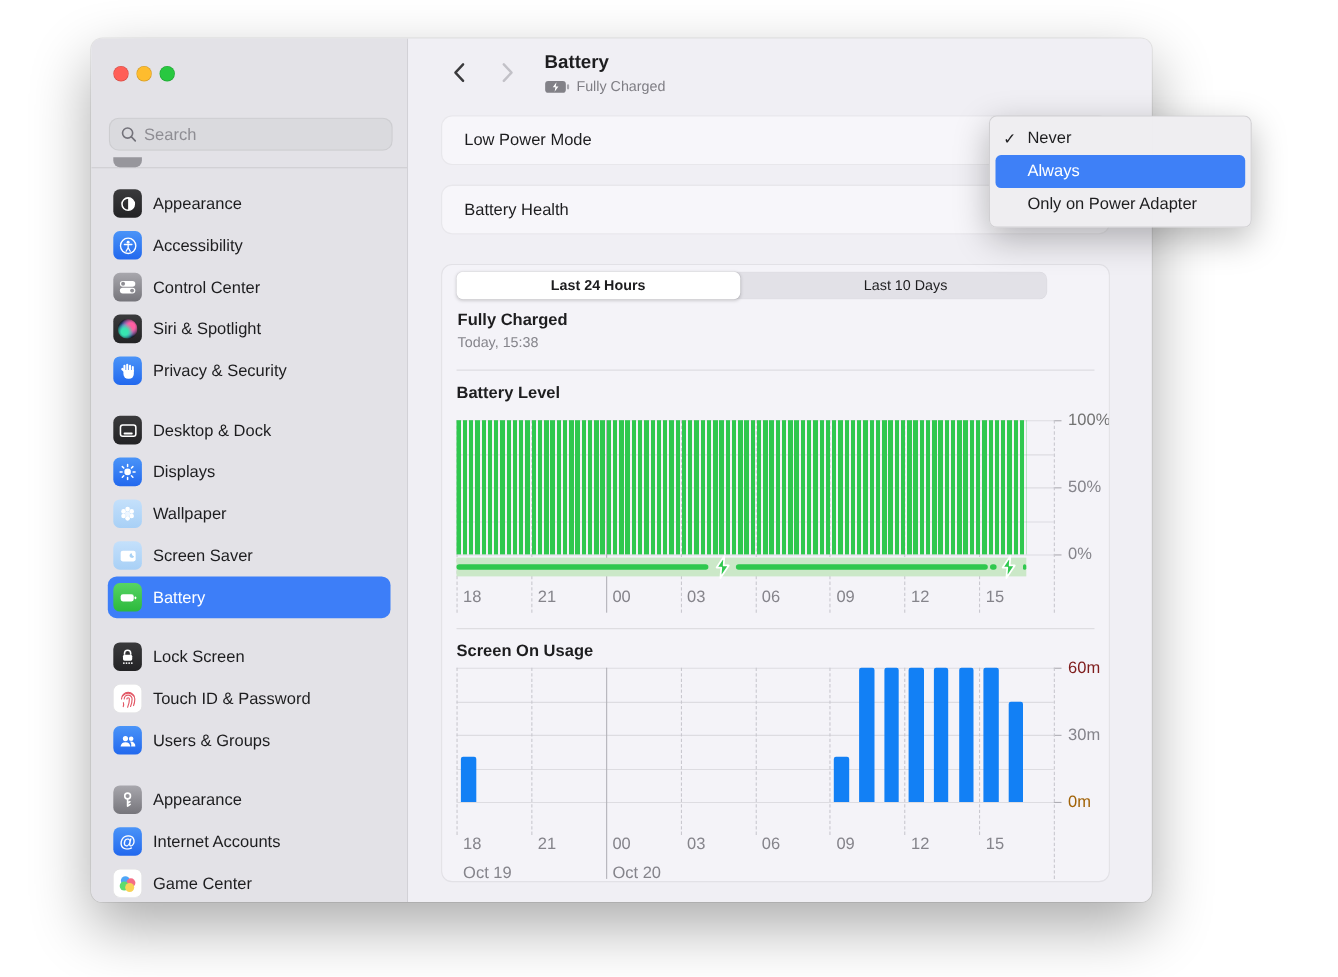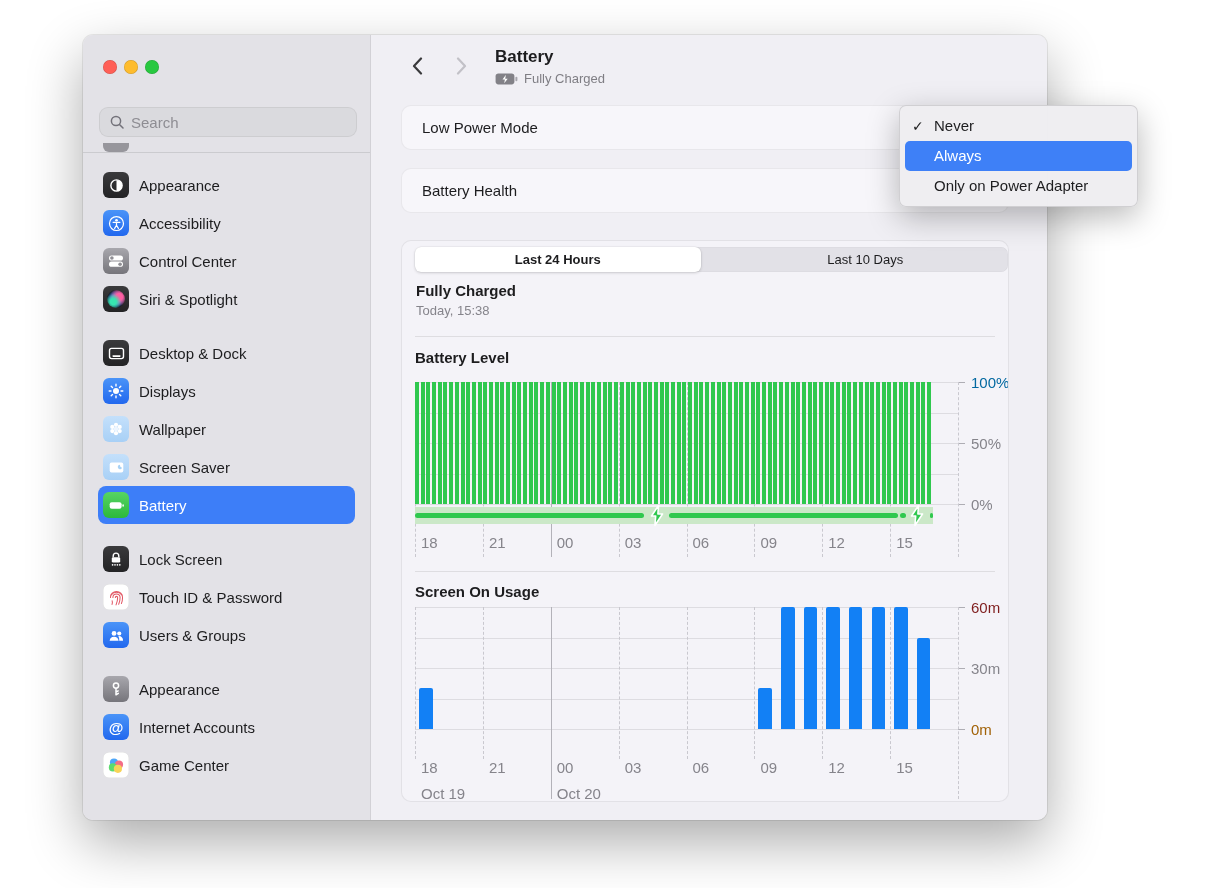--- a/index.html
+++ b/index.html
@@ -51,21 +51,21 @@
   .page-status { position:absolute; left:124px; top:36px; display:flex; align-items:center; gap:6px; font-size:13px; color:#7f7e84; }
 
   
   .row-card { position:absolute; left:30px; width:608px; height:45px; background:#f7f6fa; border:1px solid rgba(0,0,0,0.06);
               border-radius:10px; display:flex; align-items:center; padding:0 20px; }
   .row-label { font-size:15px; }
 
   
   .usage-card { position:absolute; left:30px; top:205px; width:608px; height:562px; background:#f4f3f8;
                 border:1px solid rgba(0,0,0,0.07); border-radius:10px; overflow:hidden; }
-  .segmented { position:absolute; left:13px; top:6px; width:593px; height:25px; background:#e2e1e7; border-radius:7px; display:flex;
+  .segmented { position:absolute; left:13px; top:6px; width:537px; height:25px; background:#e2e1e7; border-radius:7px; display:flex;
                box-shadow:inset 0 0 0 0.5px rgba(0,0,0,0.04);gap:22px; }
   .seg { flex:1; display:flex; align-items:center; justify-content:center; font-size:13px; font-weight:500; color:#1d1d1f; border-radius:6px; }
   .seg.sel { background:#fff; font-weight:600; box-shadow:0 1px 3px rgba(0,0,0,0.16), 0 0 0 0.5px rgba(0,0,0,0.05); }
   .status-title { position:absolute; left:14px; top:41px; font-size:15px; font-weight:600; }
   .status-time { position:absolute; left:14px; top:62px; font-size:13px; color:#85848b; }
   .card-hr { position:absolute; left:13px; right:13px; border-top:1px solid rgba(0,0,0,0.09); }
   .chart-title { position:absolute; left:13px; font-size:15px; font-weight:bold; }
   .plot { position:absolute; left:13px; width:543px; height:122px; }
 
   
@@ -131,20 +131,35 @@
                   <circle cx="13.1" cy="12.2" r="1.8" fill="#8f8e94"></circle>
                 </svg>
               </span>
             <span class="sb-label">Control Center</span>
           </div>
           <div class="sb-item">
             <span class="icon ic-dark">
                 <span class="siri-orb"></span>
               </span>
             <span class="sb-label">Siri &amp; Spotlight</span>
+          </div>
+          <div class="sb-item">
+            <span class="icon ic-blue">
+                <svg width="15" height="15" viewBox="0 0 16 16">
+                  <g fill="#fff">
+                    <rect x="3.4" y="1.6" width="2" height="7" rx="1"></rect>
+                    <rect x="6.1" y="0.8" width="2" height="7" rx="1"></rect>
+                    <rect x="8.8" y="1.6" width="2" height="7" rx="1"></rect>
+                    <rect x="11.5" y="2.8" width="2" height="6" rx="1"></rect>
+                    <path d="M3.4 6.8h10.1v3.9a4.6 4.6 0 0 1-4.6 4.6H8a4.6 4.6 0 0 1-4.6-4.6z"></path>
+                    <path d="M3.6 8.6 1.7 6.9a1.2 1.2 0 0 1 1.6-1.8l1.5 1.3z"></path>
+                  </g>
+                </svg>
+              </span>
+            <span class="sb-label">Privacy &amp; Security</span>
           </div>
         </div>
 
         <div class="sb-group">
           <div class="sb-item">
             <span class="icon ic-dark">
                 <svg width="17" height="17" viewBox="0 0 18 18">
                   <rect x="1.6" y="3.6" width="14.8" height="10.8" rx="2.2" fill="none" stroke="#fff" stroke-width="1.5"></rect>
                   <rect x="4.6" y="10.9" width="8.8" height="1.7" rx="0.85" fill="#fff"></rect>
                 </svg>
@@ -328,21 +343,21 @@
             <div style="position: absolute; top: 0px; left: 543px; width: 0px; height: 175px; border-left: 1px dashed rgb(201, 200, 207); z-index: 1;"></div>
             <div style="position: absolute; left: 6px; top: 152px; font-size: 15px; color: rgb(133, 132, 139); z-index: 3;">18</div>
             <div style="position: absolute; left: 73.875px; top: 152px; font-size: 15px; color: rgb(133, 132, 139); z-index: 3;">21</div>
             <div style="position: absolute; left: 141.75px; top: 152px; font-size: 15px; color: rgb(133, 132, 139); z-index: 3;">00</div>
             <div style="position: absolute; left: 209.625px; top: 152px; font-size: 15px; color: rgb(133, 132, 139); z-index: 3;">03</div>
             <div style="position: absolute; left: 277.5px; top: 152px; font-size: 15px; color: rgb(133, 132, 139); z-index: 3;">06</div>
             <div style="position: absolute; left: 345.375px; top: 152px; font-size: 15px; color: rgb(133, 132, 139); z-index: 3;">09</div>
             <div style="position: absolute; left: 413.25px; top: 152px; font-size: 15px; color: rgb(133, 132, 139); z-index: 3;">12</div>
             <div style="position: absolute; left: 481.125px; top: 152px; font-size: 15px; color: rgb(133, 132, 139); z-index: 3;">15</div>
             <div style="position: absolute; left: 543px; top: 0px; width: 7px; height: 0px; border-top: 1px solid rgb(174, 173, 180);"></div>
-            <div style="position: absolute; left: 556px; top: 0px; transform: translateY(-50%); font-size: 15px; color: #0369a1; white-space: nowrap;">100%</div>
+            <div style="position: absolute; left: 556px; top: 0px; transform: translateY(-50%); font-size: 15px; color: #737373; white-space: nowrap;">100%</div>
             <div style="position: absolute; left: 543px; top: 61px; width: 7px; height: 0px; border-top: 1px solid rgb(174, 173, 180);"></div>
             <div style="position: absolute; left: 556px; top: 61px; transform: translateY(-50%); font-size: 15px; color: rgb(133, 132, 139); white-space: nowrap;">50%</div>
             <div style="position: absolute; left: 543px; top: 122px; width: 7px; height: 0px; border-top: 1px solid rgb(174, 173, 180);"></div>
             <div style="position: absolute; left: 556px; top: 122px; transform: translateY(-50%); font-size: 15px; color: rgb(133, 132, 139); white-space: nowrap;">0%</div>
             <div style="position: absolute; left: 0px; top: 0px; width: 518.022px; height: 122px; z-index: 2; background: repeating-linear-gradient(90deg, rgb(47, 200, 78) 0px, rgb(47, 200, 78) 4px, transparent 4px, transparent 5.69px);"></div>
             <div style="position: absolute; left: 0px; top: 125px; width: 518.022px; height: 17px; z-index: 2; background: rgb(203, 232, 200);">
               <div style="position: absolute; left: 0px; top: 6px; width: 228.966px; height: 5px; border-radius: 2.5px; background: rgb(47, 200, 78);"></div>
               <div style="position: absolute; left: 253.831px; top: 6px; width: 228.966px; height: 5px; border-radius: 2.5px; background: rgb(47, 200, 78);"></div>
               <div style="position: absolute; left: 484.869px; top: 6px; width: 6.21626px; height: 5px; border-radius: 2.5px; background: rgb(47, 200, 78);"></div>
               <div style="position: absolute; left: 514.914px; top: 6px; width: 3.10813px; height: 5px; border-radius: 2.5px; background: rgb(47, 200, 78);"></div>

